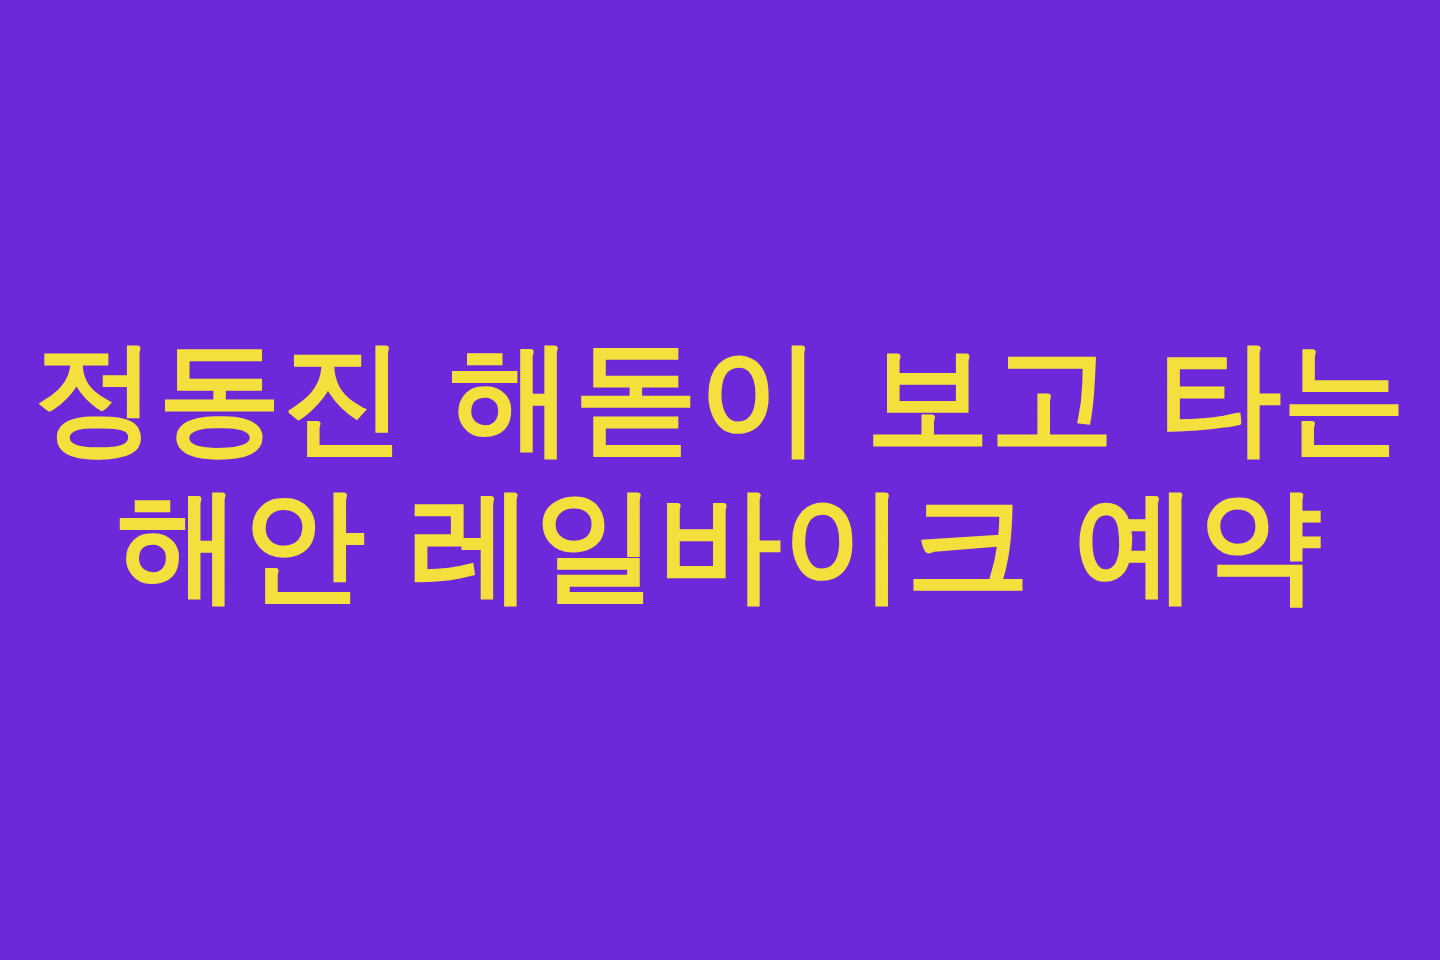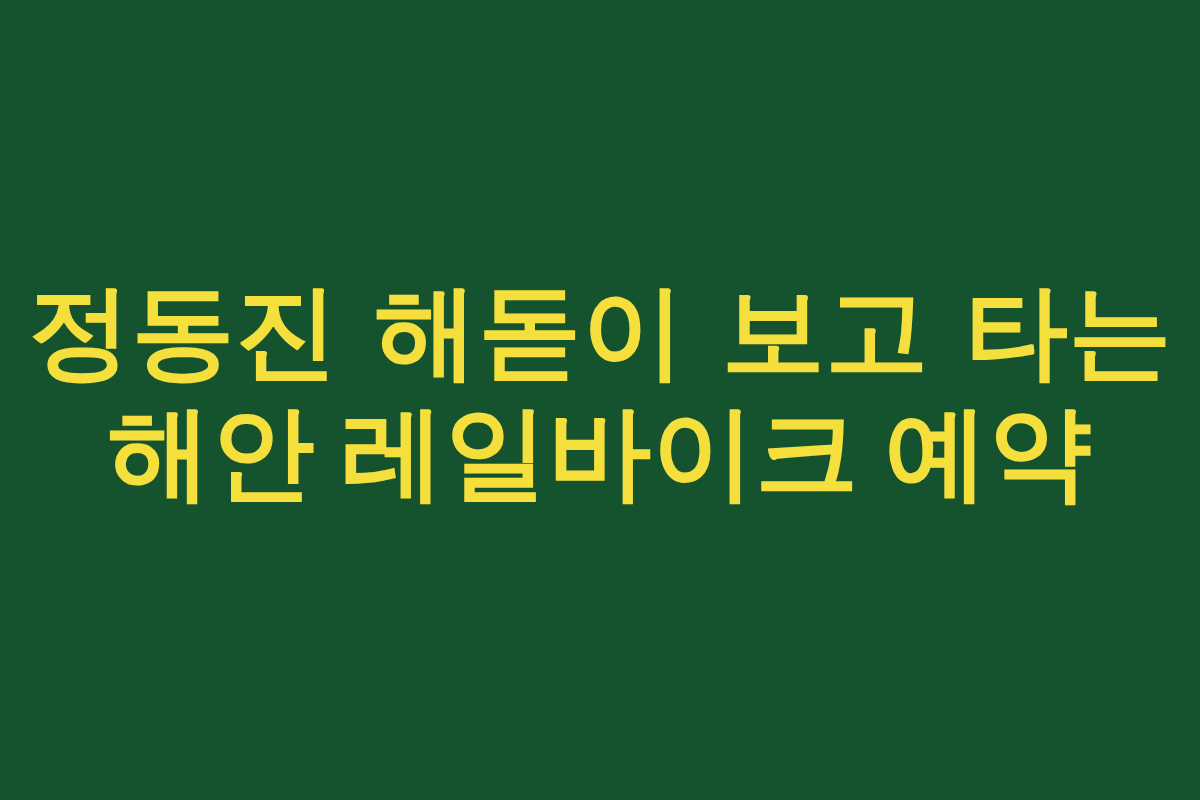--- a/index.html
+++ b/index.html
@@ -50,24 +50,24 @@
     text-rendering: geometricPrecision;
   }
 
   .title-line.line-1 { font-size: 103px; }
   .title-line.line-2 { font-size: 103px; }
   .title-line.line-3 { font-size: 103px; }
 </style>
 </head>
 <body>
 
-<div id="thumbnail-card" style="background: #14532d;">
+<div id="thumbnail-card" style="background: #6d28d9;">
 
   <div id="title-block">
 
     <span class="title-line line-1" style="color: rgb(245, 223, 60);">정동진 해돋이 보고 타는</span>
 
-    <span class="title-line line-2" style="color: rgb(245, 223, 60); font-family: Liberation Serif, serif;">해안 레일바이크 예약</span>
+    <span class="title-line line-2" style="color: rgb(245, 223, 60);">해안 레일바이크 예약</span>
 
 
   </div>
 
 </div>
 
 </body></html>

